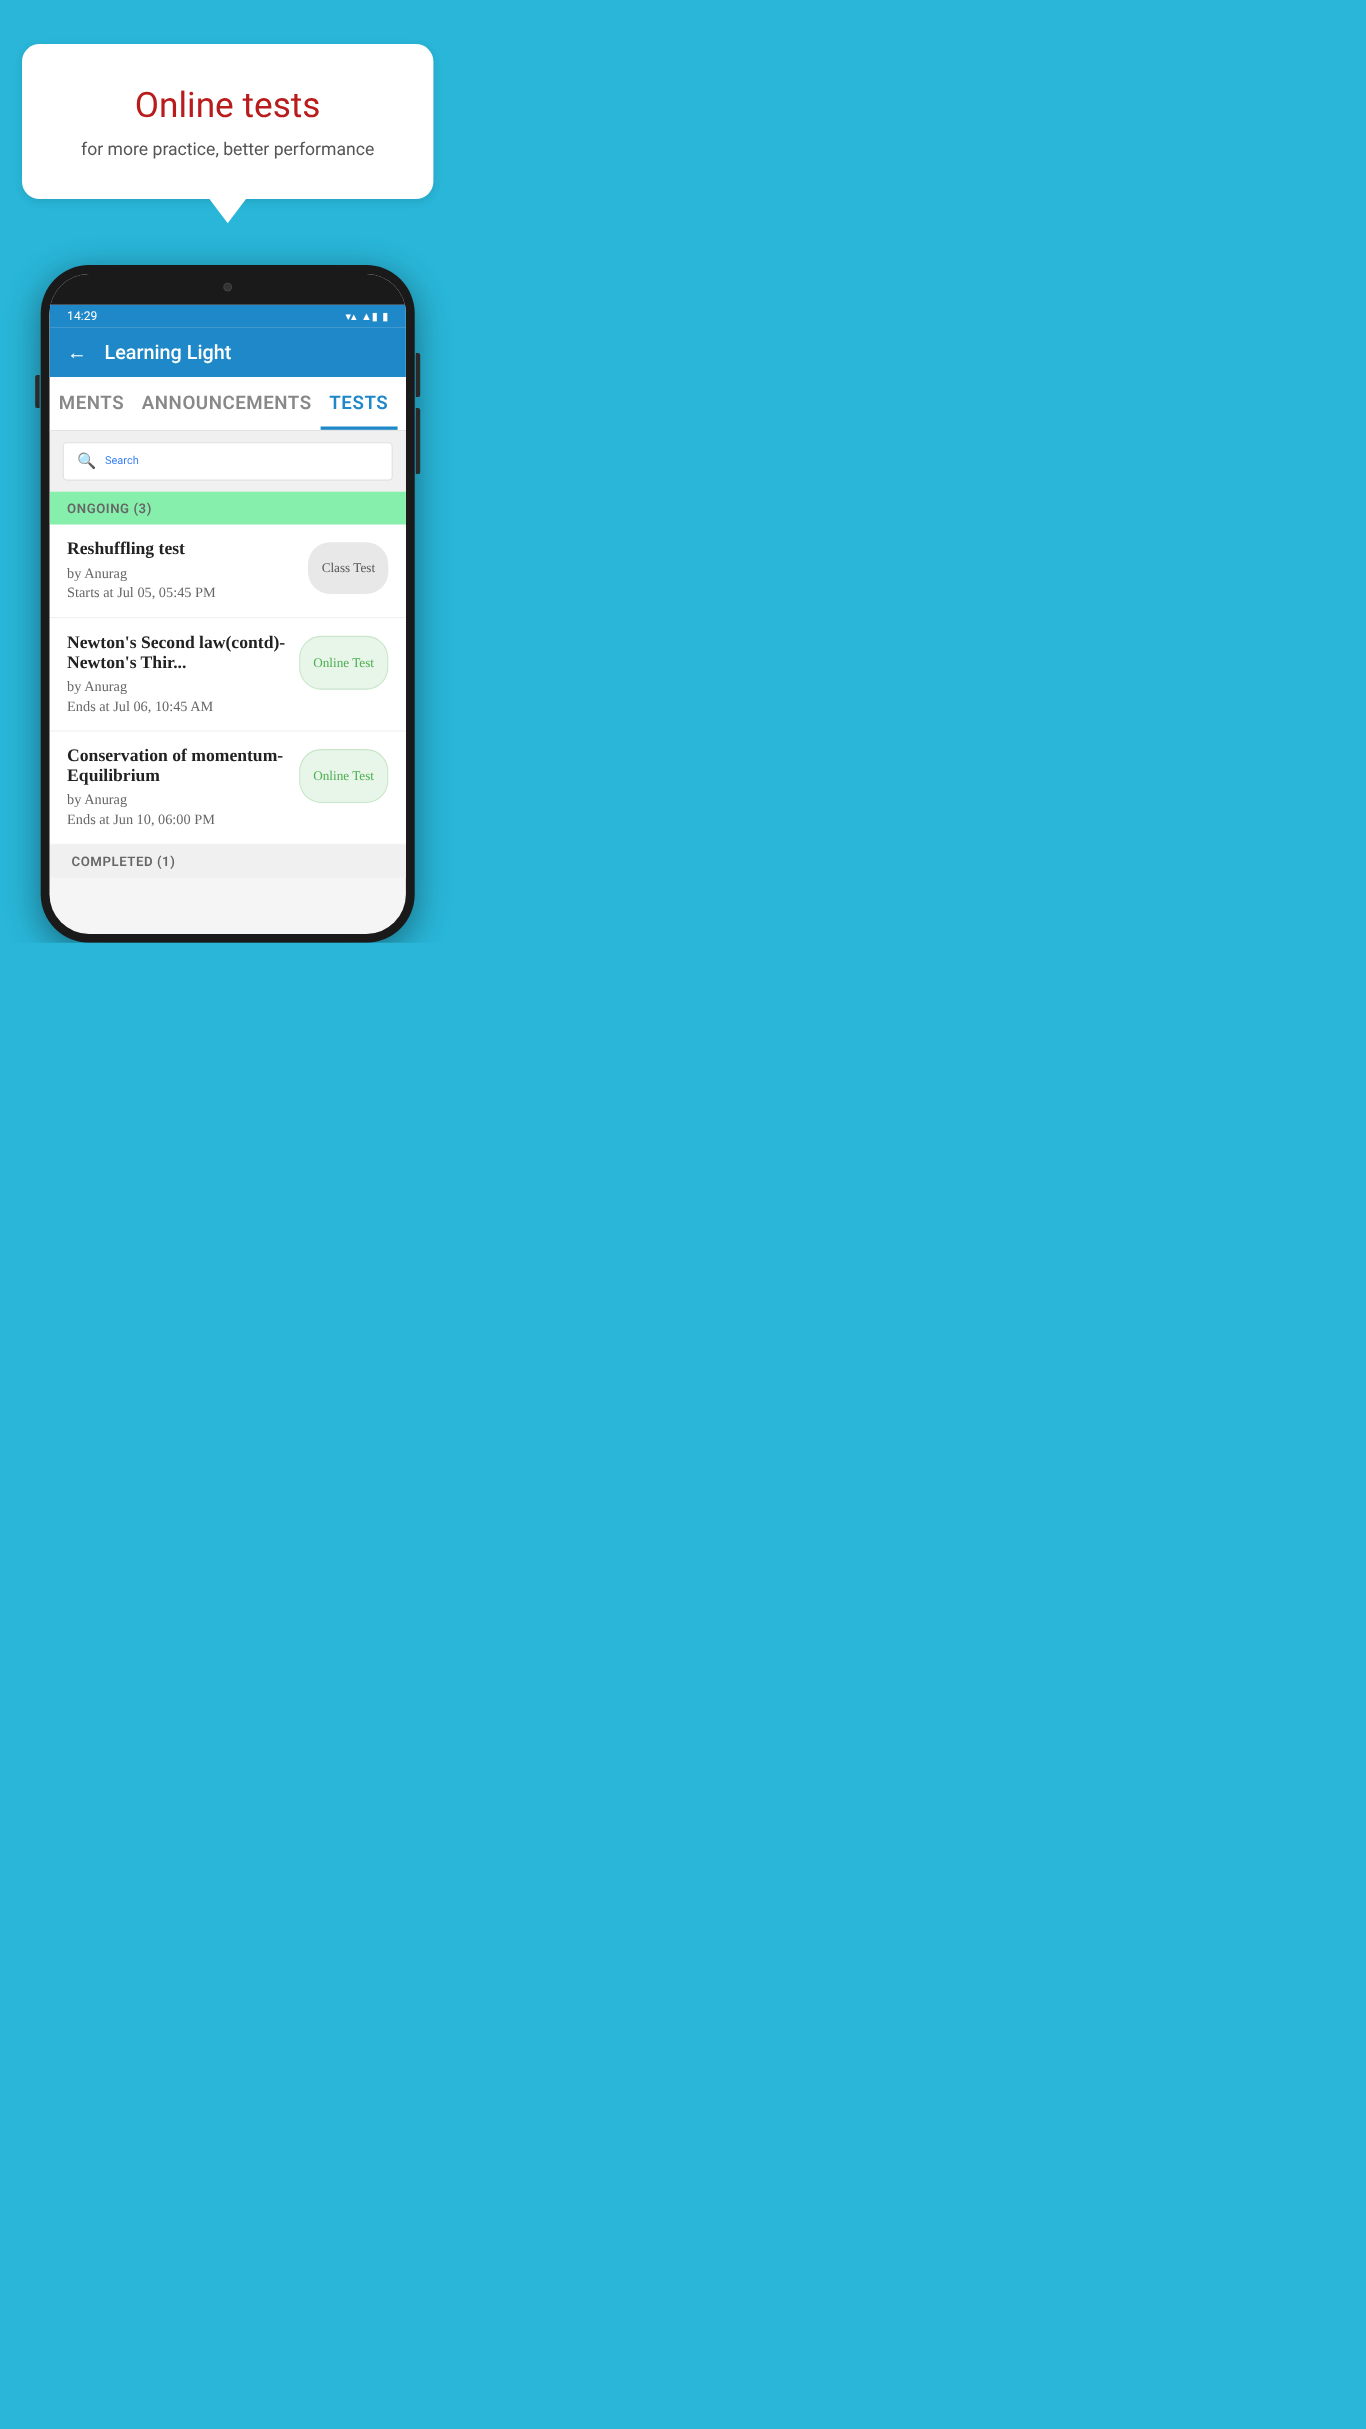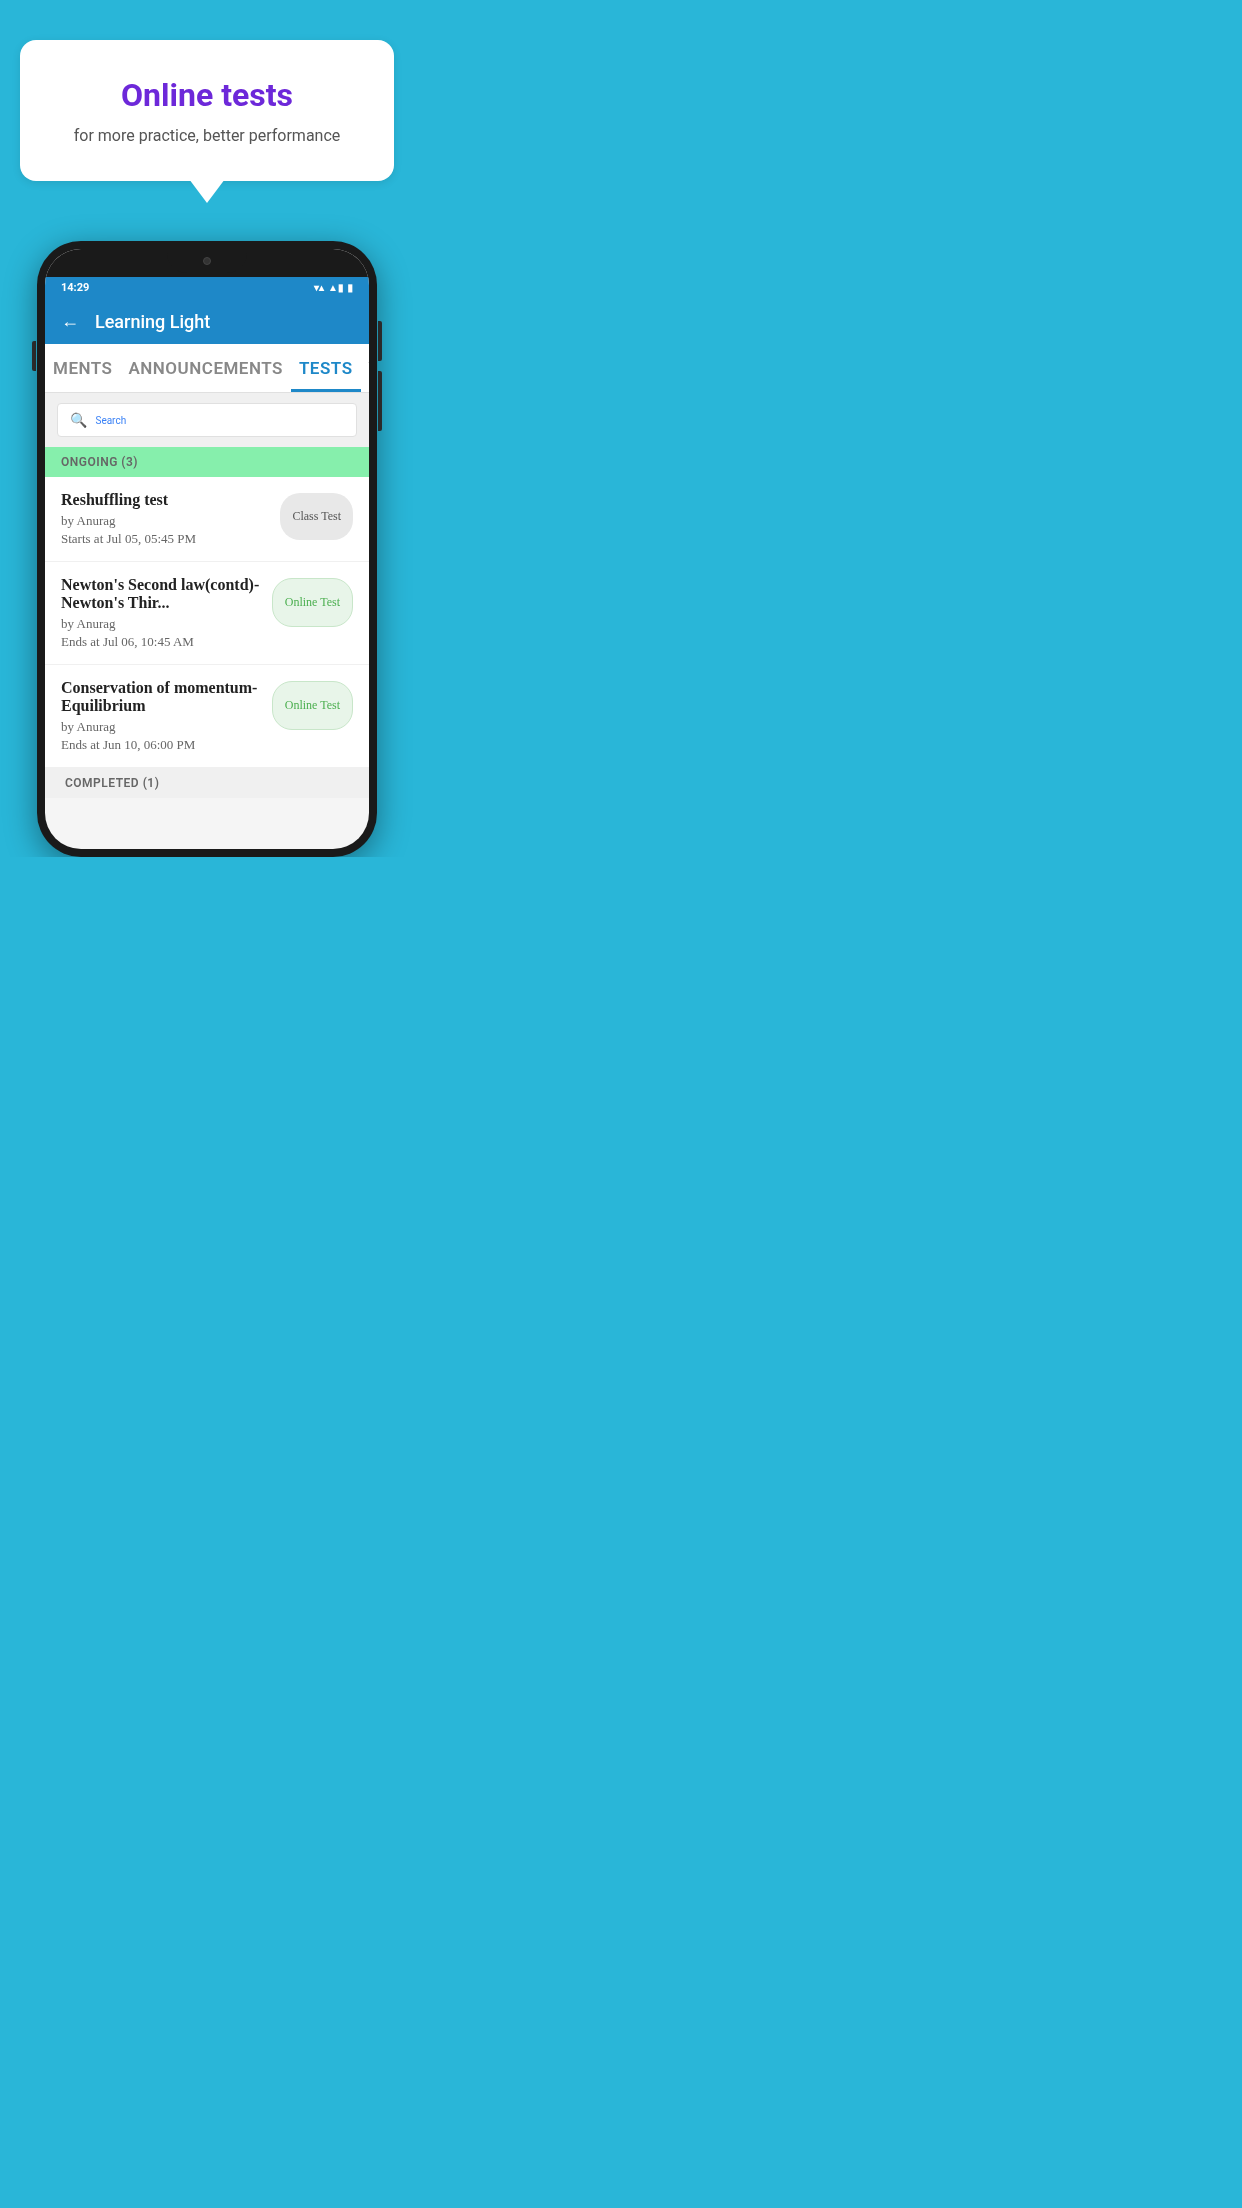--- a/index.html
+++ b/index.html
@@ -43,22 +43,22 @@
       transform: translateX(-50%);
       width: 0;
       height: 0;
       border-left: 18px solid transparent;
       border-right: 18px solid transparent;
       border-top: 24px solid white;
     }
 
     .bubble-title {
       font-size: 32px;
-      color: #6d28d9;
-      font-weight: 700;
+      color: #b91c1c;
+      font-weight: 400;
       margin-bottom: 12px;
     }
 
     .bubble-subtitle {
       font-size: 16px;
       color: #555;
       font-weight: 400;
     }
 
     
@@ -118,21 +118,21 @@
 
     
     .status-bar {
       background: #1e88c8;
       color: white;
       display: flex;
       justify-content: space-between;
       align-items: center;
       padding: 4px 16px;
       font-size: 11px;
-      font-weight: 700;
+      font-weight: 400;
     }
 
     .status-right {
       display: flex;
       align-items: center;
       gap: 4px;
     }
 
     .wifi-icon, .signal-icon, .battery-icon {
       font-size: 10px;

